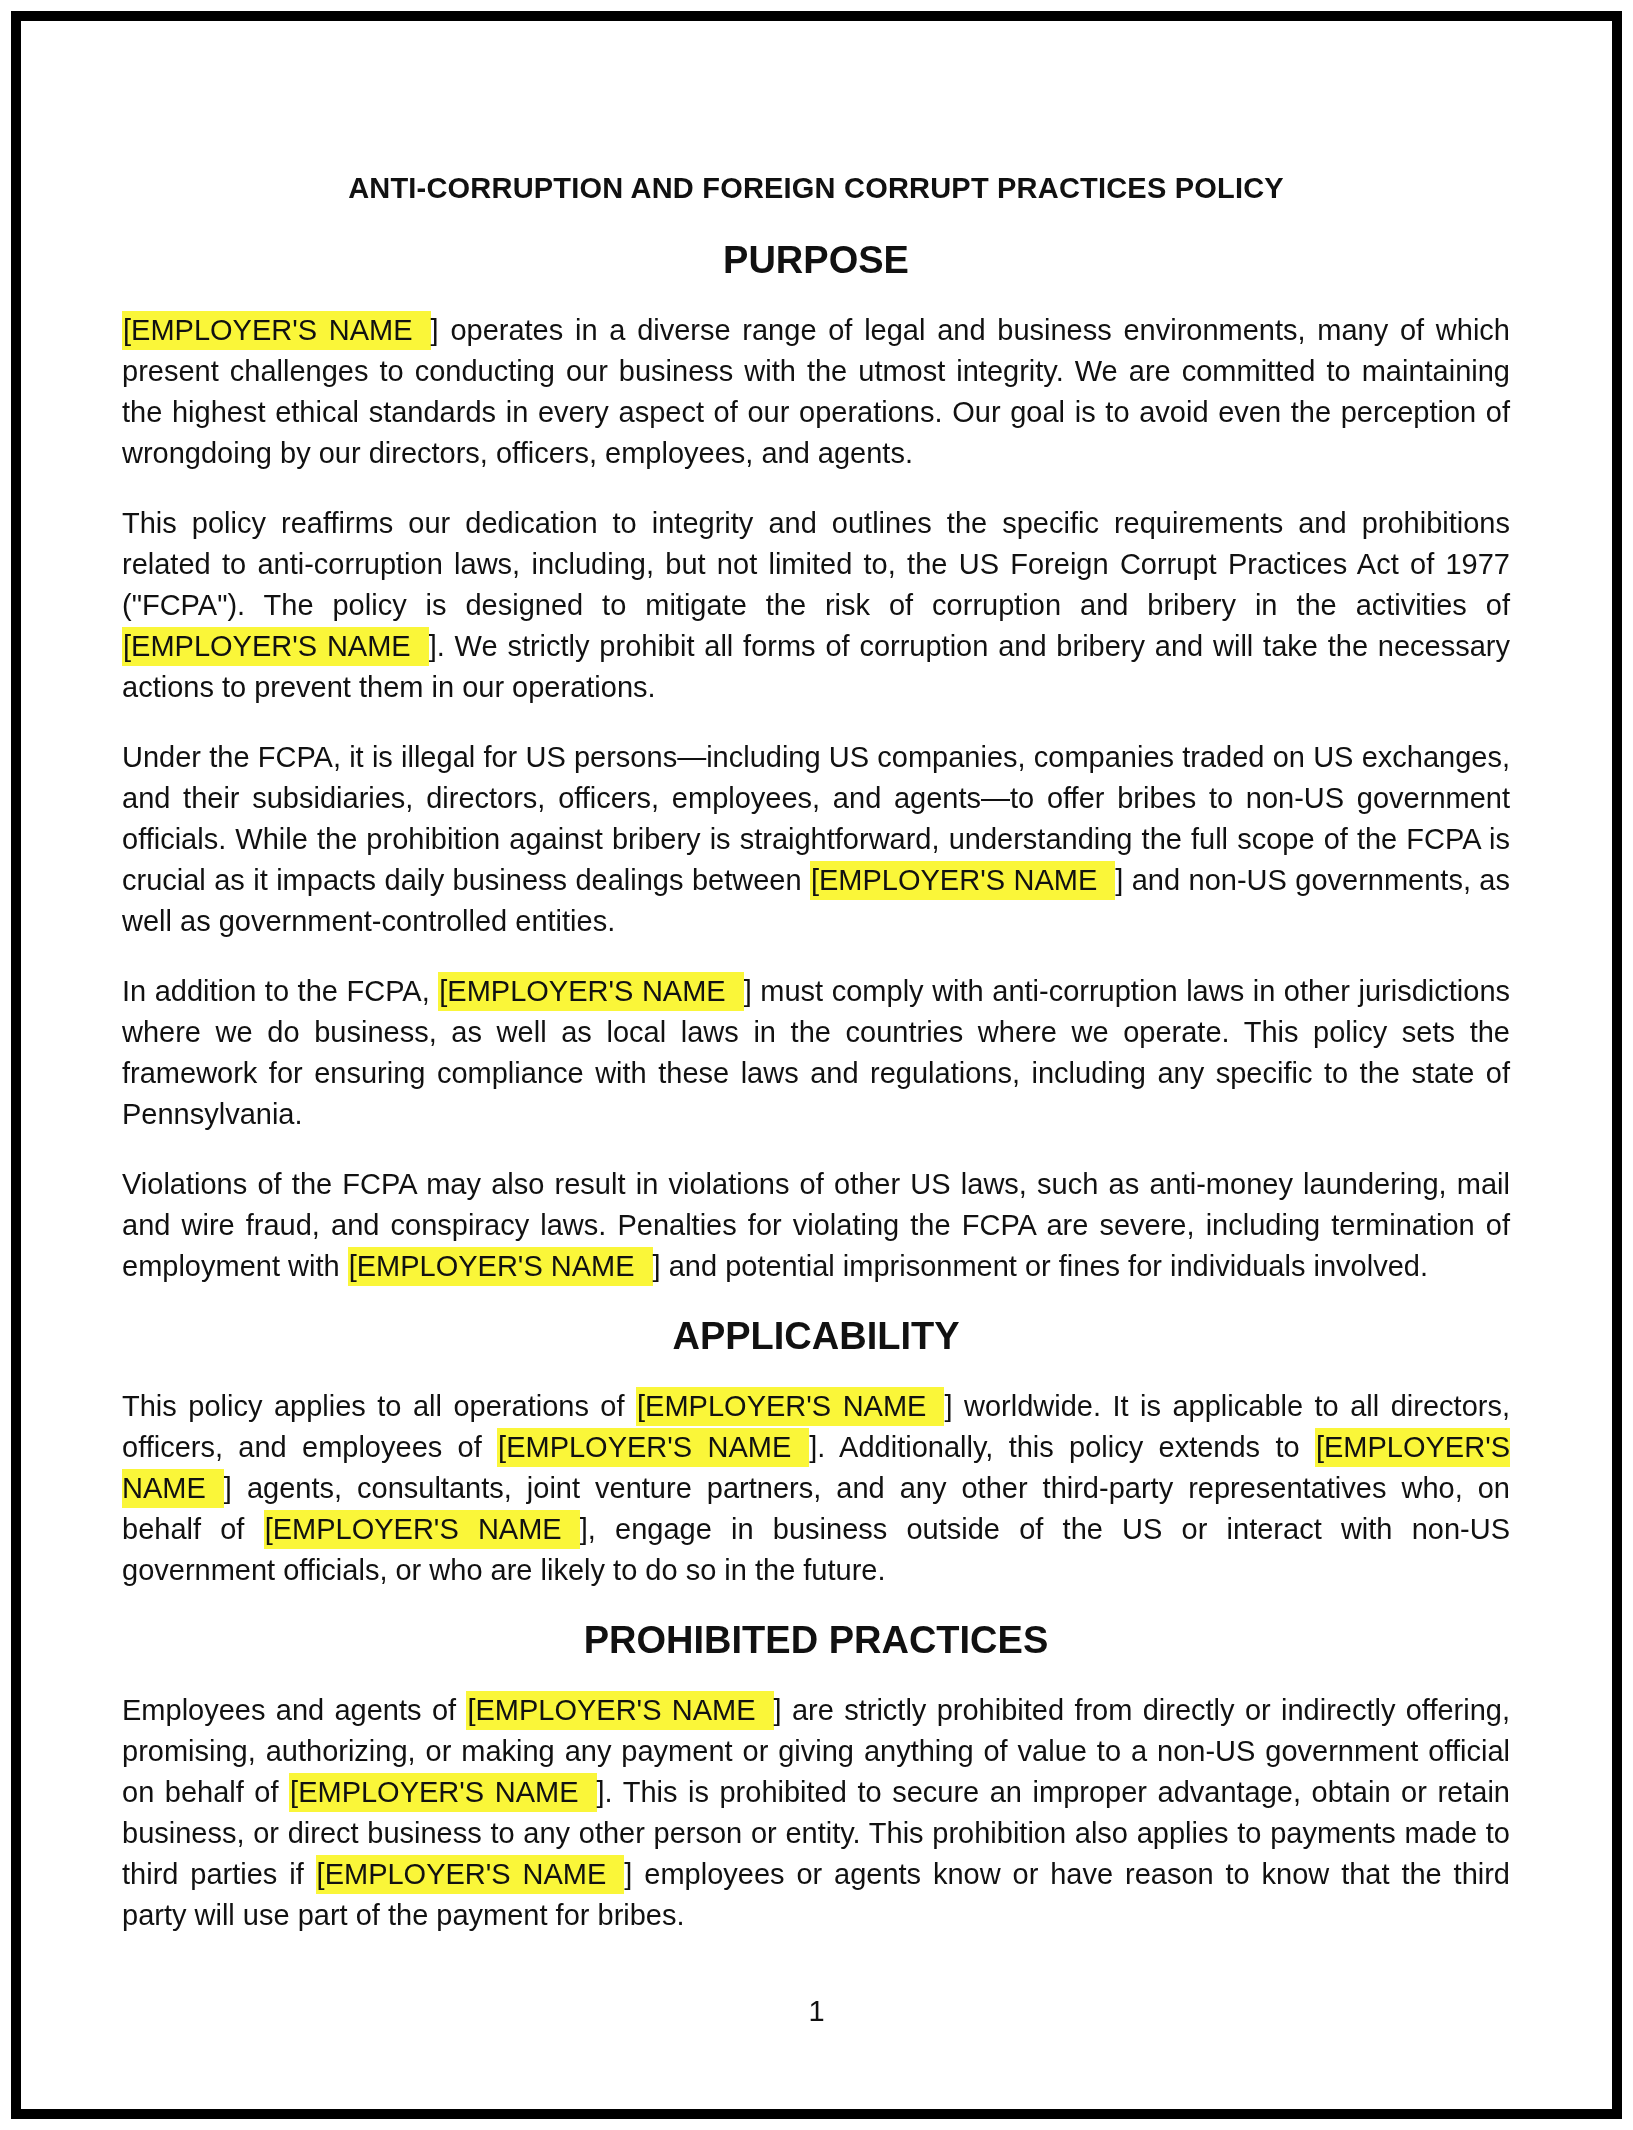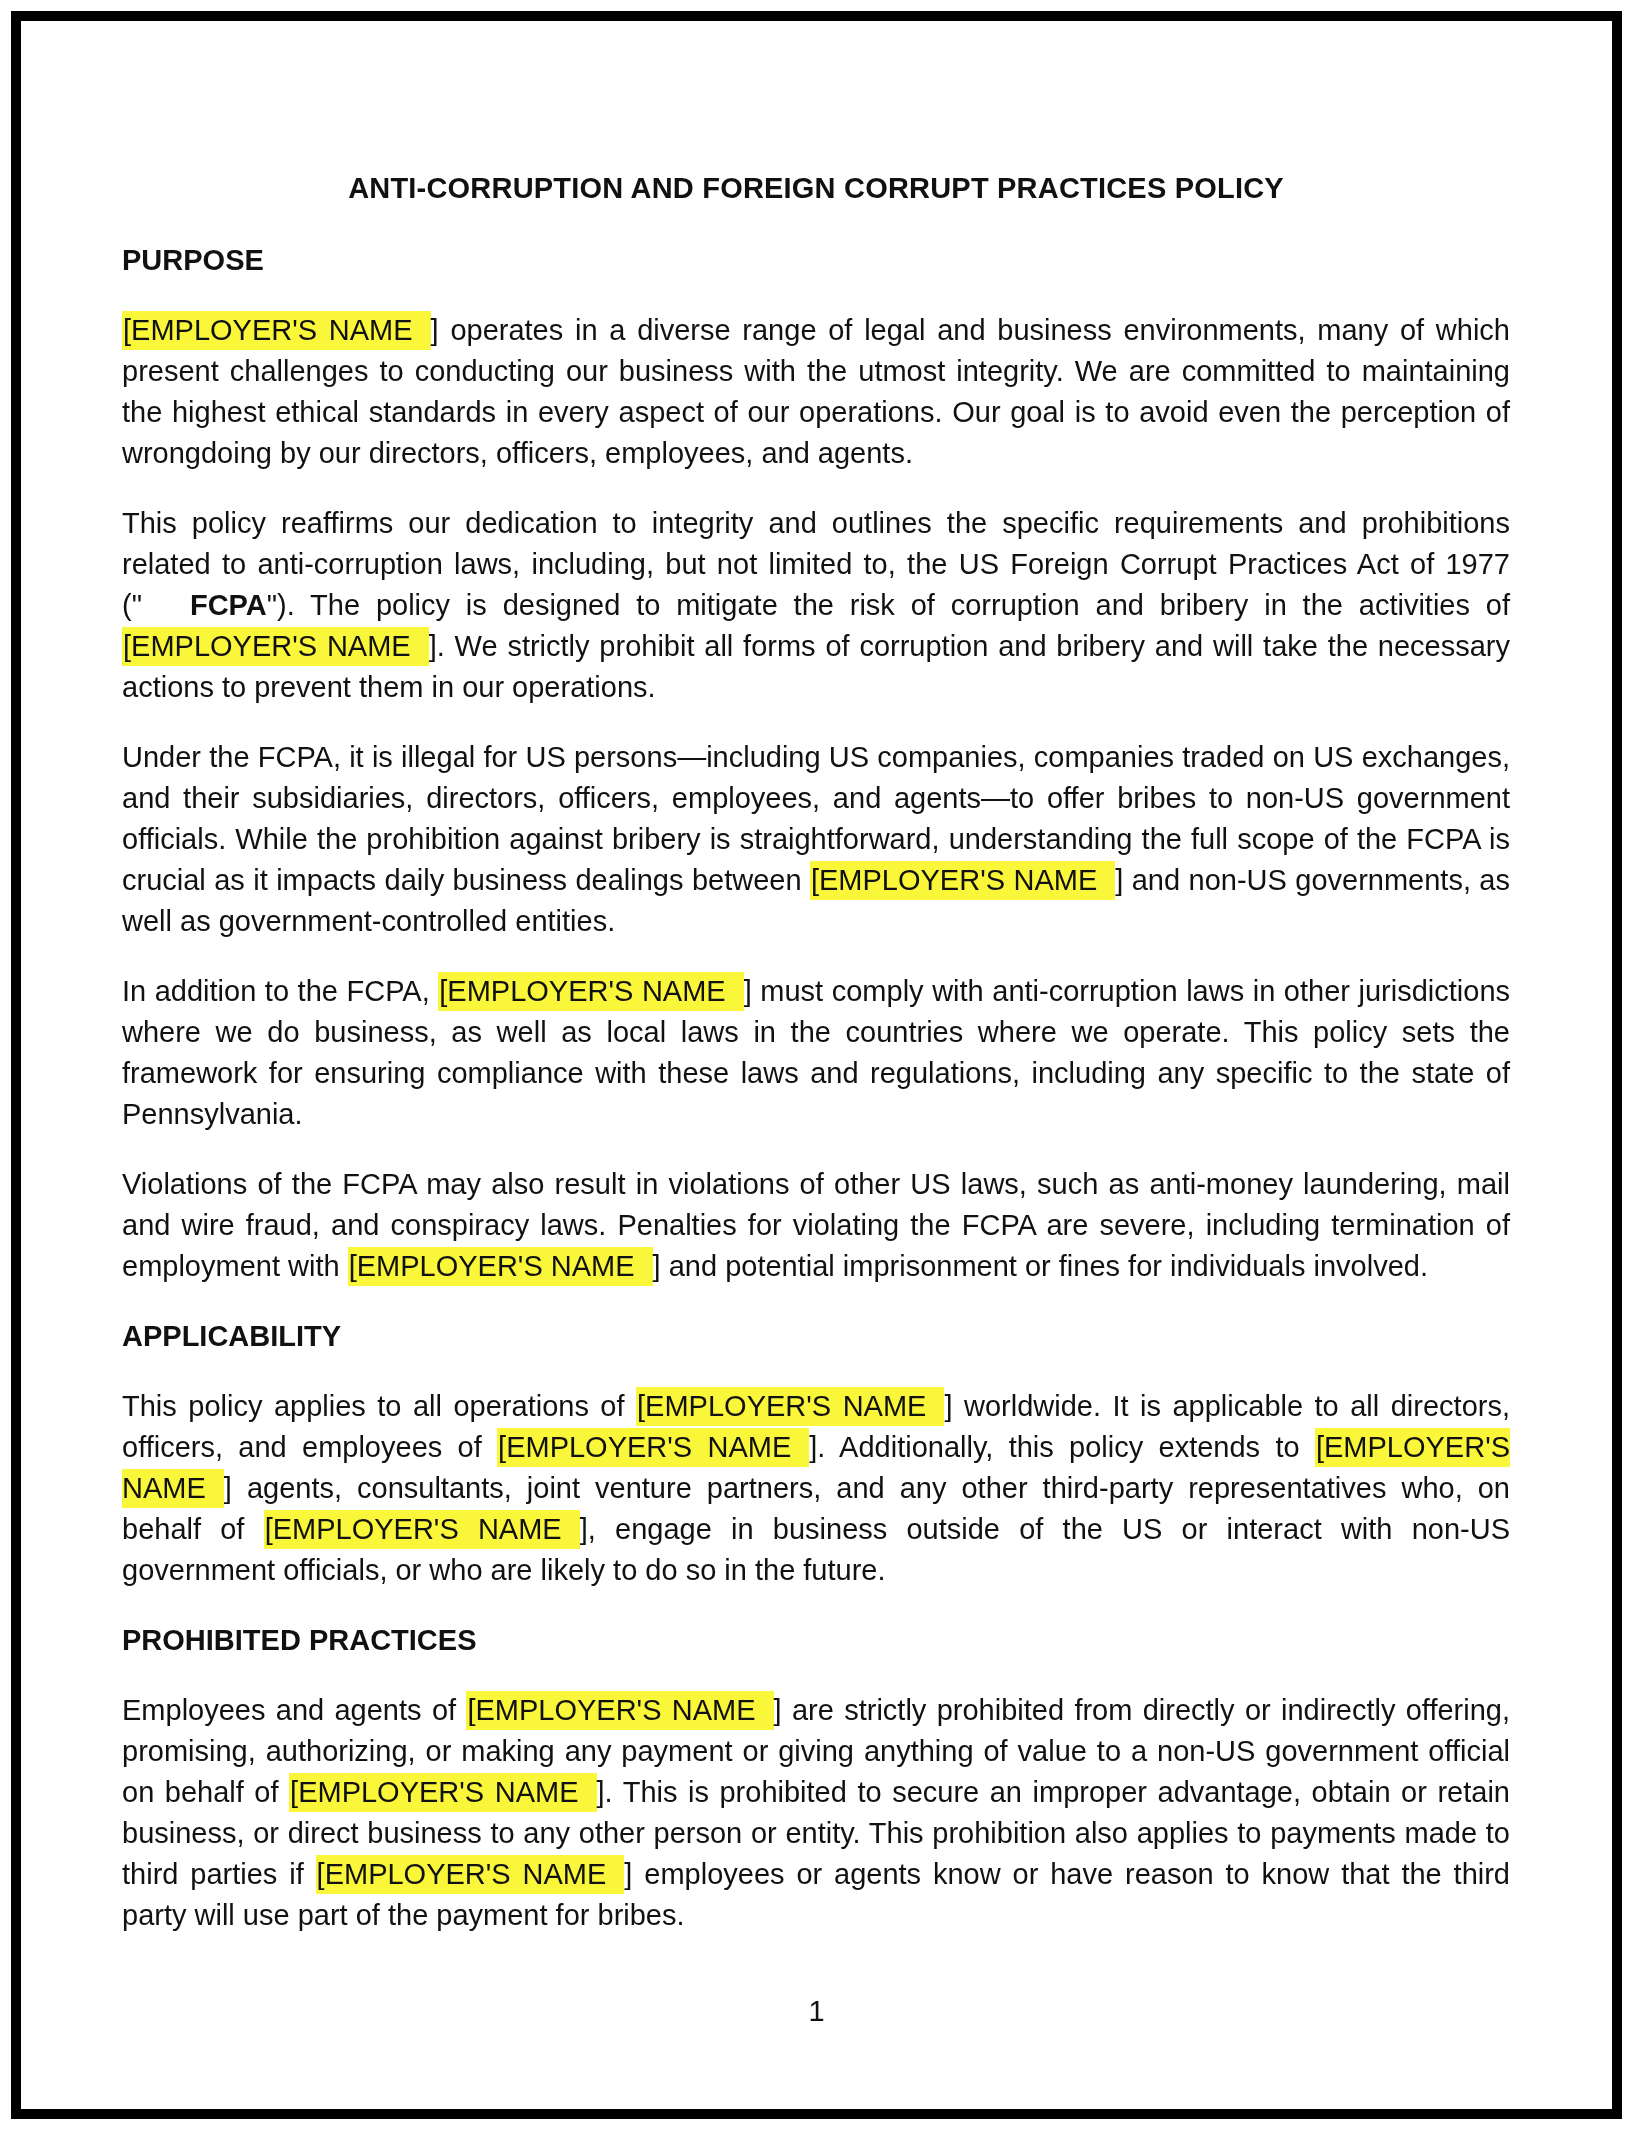--- a/index.html
+++ b/index.html
@@ -32,32 +32,33 @@
   .doc-title {
     margin: 0 0 31px 0;
     font-size: 29px;
     line-height: 41px;
     font-weight: 700;
     text-align: center;
     letter-spacing: 0.2px;
   }
   .heading {
     margin: 0 0 29px 0;
-    font-size: 29px;
+    font-size: 38px;
     line-height: 41px;
     font-weight: 700;
+    text-align: center;
   }
   p.para {
     margin: 0 0 29px 0;
     font-size: 29px;
     line-height: 41px;
     text-align: justify;
     text-justify: inter-word;
   }
-  p.para strong { font-weight: 700; margin-left: 48px; }
+  p.para strong { font-weight: 400; }
   mark {
     background: var(--hl, #faf639);
     color: inherit;
     padding: 3px 18px 4px 1px;
   }
   .pageno {
     position: absolute;
     left: 0; right: 0;
     bottom: 98px;
     text-align: center;

